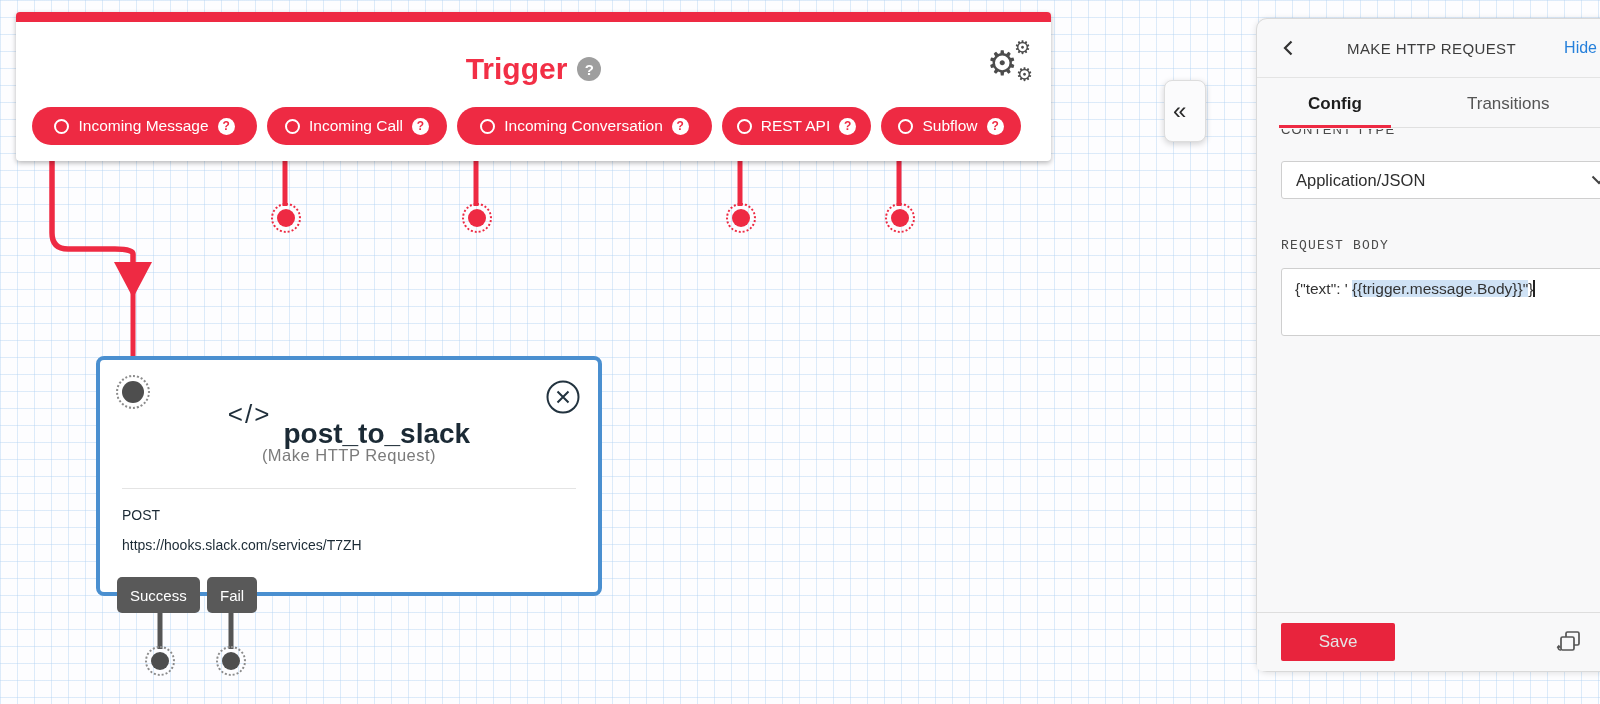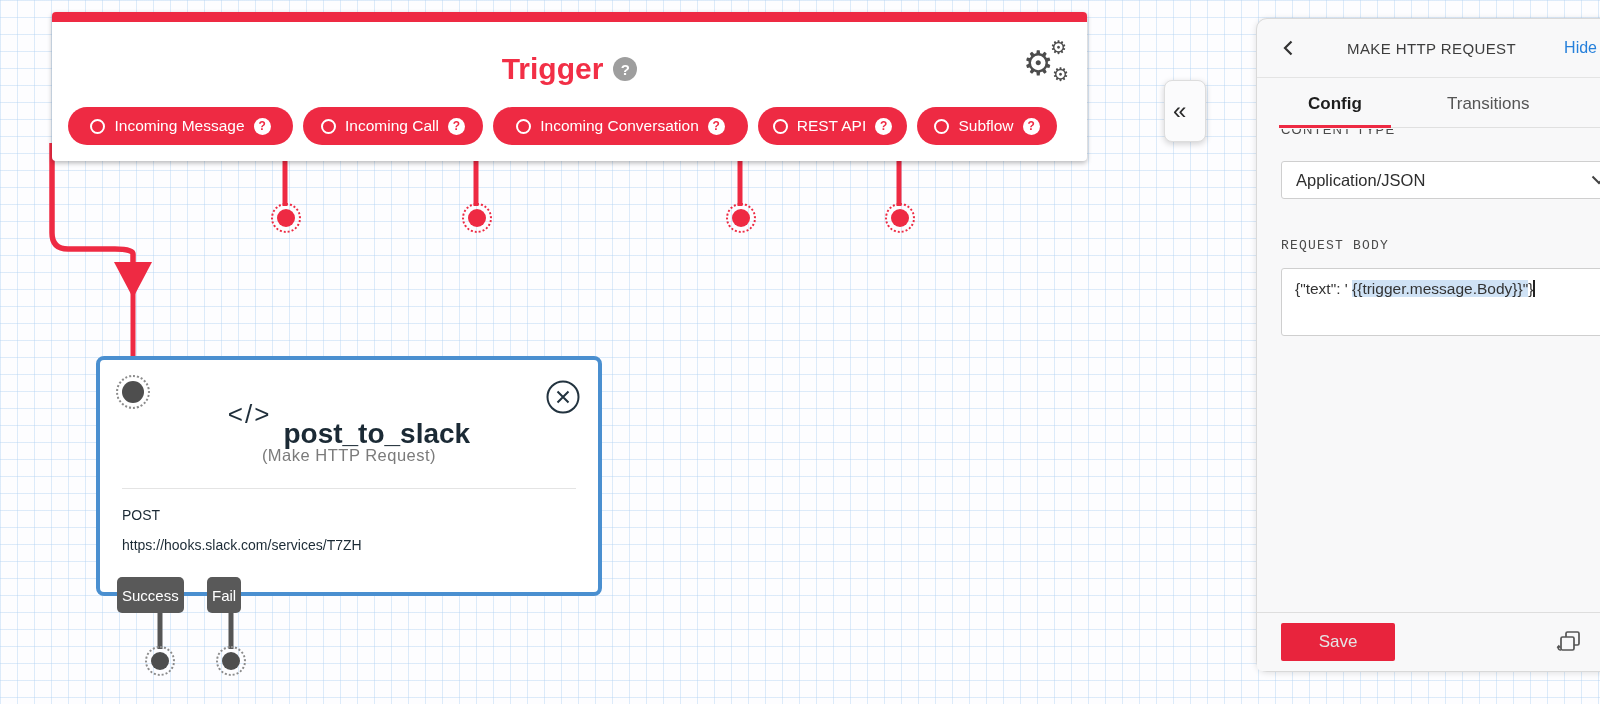--- a/index.html
+++ b/index.html
@@ -22,21 +22,20 @@
   .port-dark{ border:2px dotted #8b8b8b; width:30px; height:30px; }
   .port-dark .pin{ width:18px; height:18px; border-radius:50%; background:#4e4e4e; }
   .port-input{ width:34px; height:34px; }
   .port-input .pin{ width:22px; height:22px; }
 
   
   .trigger-widget{
     position:absolute; left:16px; top:12px; width:1035px; height:149px;
     background:#fff; border-radius:4px; z-index:2;
     box-shadow:0 2px 5px rgba(0,0,0,.28);
-    margin-left:36px;
   }
   .trigger-topbar{ height:10px; background:#ee2a43; border-radius:4px 4px 0 0; }
   .trigger-titlerow{ position:absolute; left:0; right:0; top:40px; display:flex; justify-content:center; align-items:center; gap:10px; }
   .trigger-title{ color:#f22f46; font-size:30px; font-weight:bold; }
   .qbadge{ display:inline-flex; align-items:center; justify-content:center; background:#9e9e9e; color:#fff; border-radius:50%; font-weight:bold; }
   .qbadge.lg{ width:24px; height:24px; font-size:15px; }
   .qbadge.sm{ width:19px; height:19px; font-size:12px; }
   .gears{ position:absolute; right:18px; top:26px; width:46px; height:46px; color:#4c4c4c; }
   .gears span{ position:absolute; line-height:1; }
   .g1{ font-size:34px; left:0; top:8px; }
@@ -57,21 +56,21 @@
   }
   .http-titlerow{ position:absolute; left:0; right:0; top:18px; display:flex; align-items:center; justify-content:center; gap:12px; }
   .code-glyph{ font-size:26px; color:#1f2e3a; letter-spacing:2px; font-weight:400; }
   .http-name{ font-size:28px; font-weight:bold; color:#1b2a35;margin-top:40px; }
   .close-btn{ position:absolute; right:18px; top:20px; width:34px; height:34px; cursor:pointer; }
   .http-sub{ position:absolute; left:0; right:0; top:86px; text-align:center; color:#7b7b7b; font-size:16.5px; letter-spacing:.5px; }
   .http-divider{ position:absolute; left:22px; right:22px; top:128px; border-top:1px solid #e4e4e4; }
   .http-body{ position:absolute; left:22px; top:140px; font-size:14px; color:#1b2a35; line-height:30px; }
   .tag{
     position:absolute; height:36px; background:#595959; color:#fff; font-size:15px;
-    border-radius:5px; display:flex; align-items:center; justify-content:center; padding:0 5px; z-index:4; cursor:pointer;
+    border-radius:5px; display:flex; align-items:center; justify-content:center; padding:0 13px; z-index:4; cursor:pointer;
   }
   .tag-success{ left:17px; top:217px; }
   .tag-fail{ left:107px; top:217px; }
 
   
   .collapse-tab{
     position:absolute; left:1164px; top:80px; width:42px; height:62px; z-index:4;
     background:#fbfbfc; border:1px solid #ddd; border-radius:8px;
     box-shadow:0 2px 6px rgba(0,0,0,.18); cursor:pointer;
     display:flex; align-items:center; justify-content:flex-start; padding-left:8px;
@@ -82,21 +81,21 @@
     background:#f8f8f9; border:1px solid #d9d9d9; border-radius:11px;
     box-shadow:0 1px 6px rgba(0,0,0,.12);
   }
   .panel-header{ position:absolute; left:0; right:0; top:0; height:59px; display:flex; align-items:center; padding:0 22px; border-bottom:1px solid #e4e4e4; }
   .back-btn{ width:20px; height:20px; cursor:pointer; flex:0 0 auto; }
   .panel-title{ flex:1; text-align:center; font-size:15px; color:#3d3d3d; letter-spacing:.4px; }
   .hide-link{ color:#2680db; font-size:16px; cursor:pointer; margin-right:8px; }
   .tabs{ position:absolute; left:22px; right:24px; top:60px; display:flex; border-bottom:1px solid #e0e0e0;gap:36px; }
   .tab{ font-size:17px; color:#555; padding:15px 0 11px; text-align:center; cursor:pointer; }
   .tab.active{ width:112px; color:#1d1d1d; font-weight:bold; border-bottom:3px solid #ee2a43; margin-bottom:-1px; }
-  .tab.inactive{ margin-left:20px; }
+  .tab.inactive{ margin-left:40px; }
   .panel-body{ position:absolute; left:24px; right:24px; top:110px; bottom:59px; overflow:hidden; }
   .field-label{ font-size:13px; color:#4a4a4a; letter-spacing:1.2px; }
   .label-clipped{ margin-top:-7px; }
   .select{
     margin-top:24px; height:38px; background:#fff; border:1px solid #cfcfcf; border-radius:3px;
     display:flex; align-items:center; padding:0 14px; font-size:16.5px; color:#2e2e2e; cursor:pointer;
   }
   .select .sel-val{ flex:1; }
   .label-rb{ margin-top:39px;font-family:Liberation Mono, monospace; }
   .textarea{

